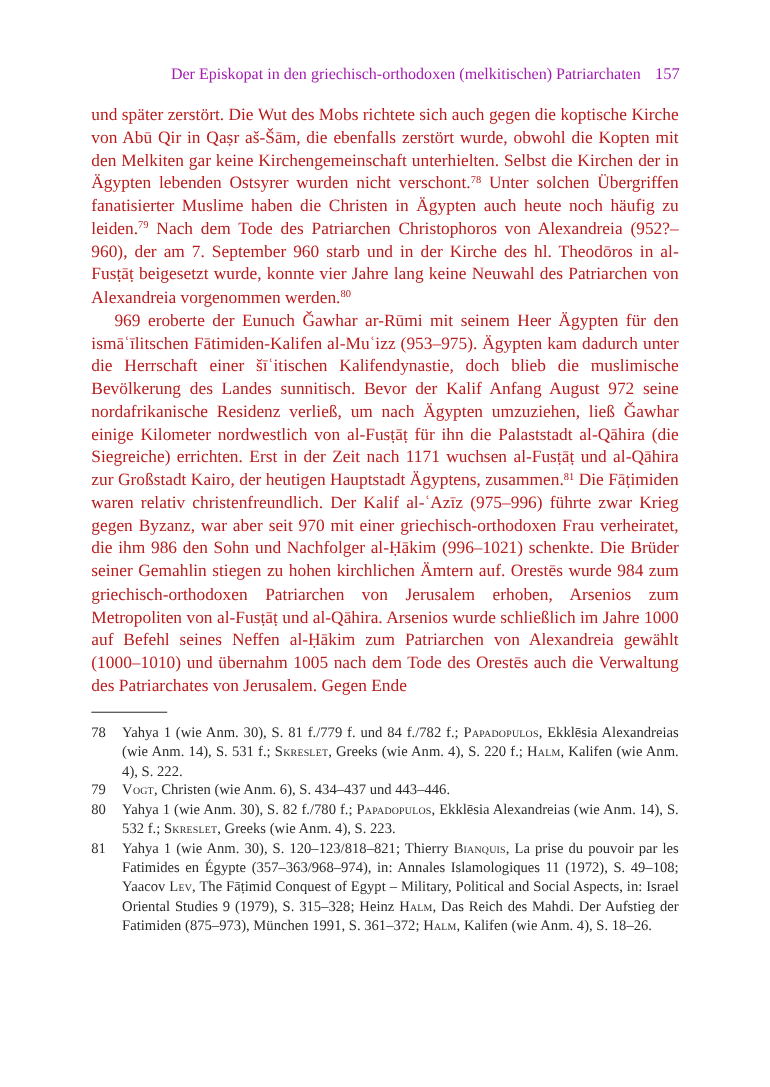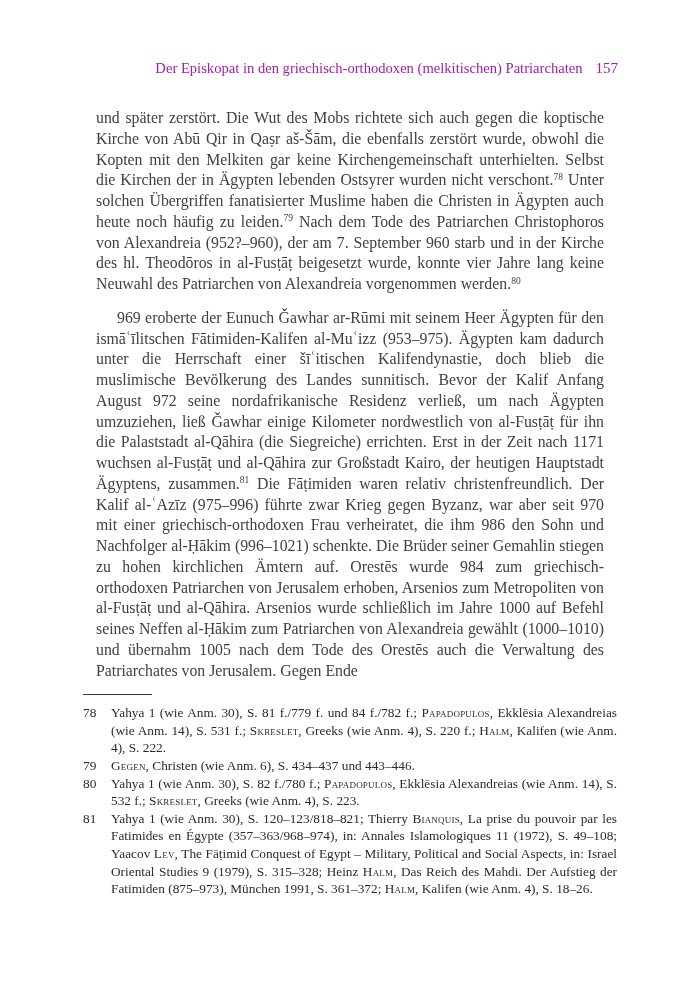--- a/index.html
+++ b/index.html
@@ -29,25 +29,25 @@
     margin-left: 13px;
     font-size: 15px;
   }
   .content {
     position: absolute;
     left: 83px;
     top: 95px;
     width: 534px;
   }
   .para {
-    margin: 13px;
+    margin: 0;
     text-align: justify;
     font-size: 15.8px;
     line-height: 20.75px;
-    color: #404040;
+    color: #b91c1c;
   }
   .para.indent {
     text-indent: 21px;
   }
   sup.fnref {
     font-size: 9.5px;
     line-height: 0;
     vertical-align: baseline;
     position: relative;
     top: -5.5px;
@@ -89,19 +89,19 @@
   </div>
 
   <div class="content">
     <div id="body-container">
         <p class="para">und später zerstört. Die Wut des Mobs richtete sich auch gegen die koptische Kirche von Abū Qir in Qaṣr aš-Šām, die ebenfalls zerstört wurde, obwohl die Kopten mit den Melkiten gar keine Kirchengemeinschaft unterhielten. Selbst die Kirchen der in Ägypten lebenden Ostsyrer wurden nicht verschont.<sup class="fnref">78</sup> Unter solchen Übergriffen fanatisierter Muslime haben die Christen in Ägypten auch heute noch häufig zu leiden.<sup class="fnref">79</sup> Nach dem Tode des Patriarchen Christophoros von Alexandreia (952?–960), der am 7. September 960 starb und in der Kirche des hl. Theodōros in al-Fusṭāṭ beigesetzt wurde, konnte vier Jahre lang keine Neuwahl des Patriarchen von Alexandreia vorgenommen werden.<sup class="fnref">80</sup></p>
         <p class="para indent">969 eroberte der Eunuch Ǧawhar ar-Rūmi mit seinem Heer Ägypten für den ismāʿīlitschen Fātimiden-Kalifen al-Muʿizz (953–975). Ägypten kam dadurch unter die Herrschaft einer šīʿitischen Kalifendynastie, doch blieb die muslimische Bevölkerung des Landes sunnitisch. Bevor der Kalif Anfang August 972 seine nordafrikanische Residenz verließ, um nach Ägypten umzuziehen, ließ Ǧawhar einige Kilometer nordwestlich von al-Fusṭāṭ für ihn die Palaststadt al-Qāhira (die Siegreiche) errichten. Erst in der Zeit nach 1171 wuchsen al-Fusṭāṭ und al-Qāhira zur Großstadt Kairo, der heutigen Hauptstadt Ägyptens, zusammen.<sup class="fnref">81</sup> Die Fāṭimiden waren relativ christenfreundlich. Der Kalif al-ʿAzīz (975–996) führte zwar Krieg gegen Byzanz, war aber seit 970 mit einer griechisch-orthodoxen Frau verheiratet, die ihm 986 den Sohn und Nachfolger al-Ḥākim (996–1021) schenkte. Die Brüder seiner Gemahlin stiegen zu hohen kirchlichen Ämtern auf. Orestēs wurde 984 zum griechisch-orthodoxen Patriarchen von Jerusalem erhoben, Arsenios zum Metropoliten von al-Fusṭāṭ und al-Qāhira. Arsenios wurde schließlich im Jahre 1000 auf Befehl seines Neffen al-Ḥākim zum Patriarchen von Alexandreia gewählt (1000–1010) und übernahm 1005 nach dem Tode des Orestēs auch die Verwaltung des Patriarchates von Jerusalem. Gegen Ende</p>
       </div>
     <div class="footnote-sep"></div>
     <div id="footnotes-container" class="footnotes">
         <div class="footnote"><span class="fn-num">78</span>Yahya 1 (wie Anm. 30), S. 81 f./779 f. und 84 f./782 f.; <span class="smallcaps">Papadopulos</span>, Ekklēsia Alexandreias (wie Anm. 14), S. 531 f.; <span class="smallcaps">Skreslet</span>, Greeks (wie Anm. 4), S. 220 f.; <span class="smallcaps">Halm</span>, Kalifen (wie Anm. 4), S. 222.</div>
-        <div class="footnote"><span class="fn-num">79</span><span class="smallcaps">Gegen</span>, Christen (wie Anm. 6), S. 434–437 und 443–446.</div>
+        <div class="footnote"><span class="fn-num">79</span><span class="smallcaps">Vogt</span>, Christen (wie Anm. 6), S. 434–437 und 443–446.</div>
         <div class="footnote"><span class="fn-num">80</span>Yahya 1 (wie Anm. 30), S. 82 f./780 f.; <span class="smallcaps">Papadopulos</span>, Ekklēsia Alexandreias (wie Anm. 14), S. 532 f.; <span class="smallcaps">Skreslet</span>, Greeks (wie Anm. 4), S. 223.</div>
         <div class="footnote"><span class="fn-num">81</span>Yahya 1 (wie Anm. 30), S. 120–123/818–821; Thierry <span class="smallcaps">Bianquis</span>, La prise du pouvoir par les Fatimides en Égypte (357–363/968–974), in: Annales Islamologiques 11 (1972), S. 49–108; Yaacov <span class="smallcaps">Lev</span>, The Fāṭimid Conquest of Egypt – Military, Political and Social Aspects, in: Israel Oriental Studies 9 (1979), S. 315–328; Heinz <span class="smallcaps">Halm</span>, Das Reich des Mahdi. Der Aufstieg der Fatimiden (875–973), München 1991, S. 361–372; <span class="smallcaps">Halm</span>, Kalifen (wie Anm. 4), S. 18–26.</div>
       </div>
   </div>
 
 </div>
 
 </body></html>

